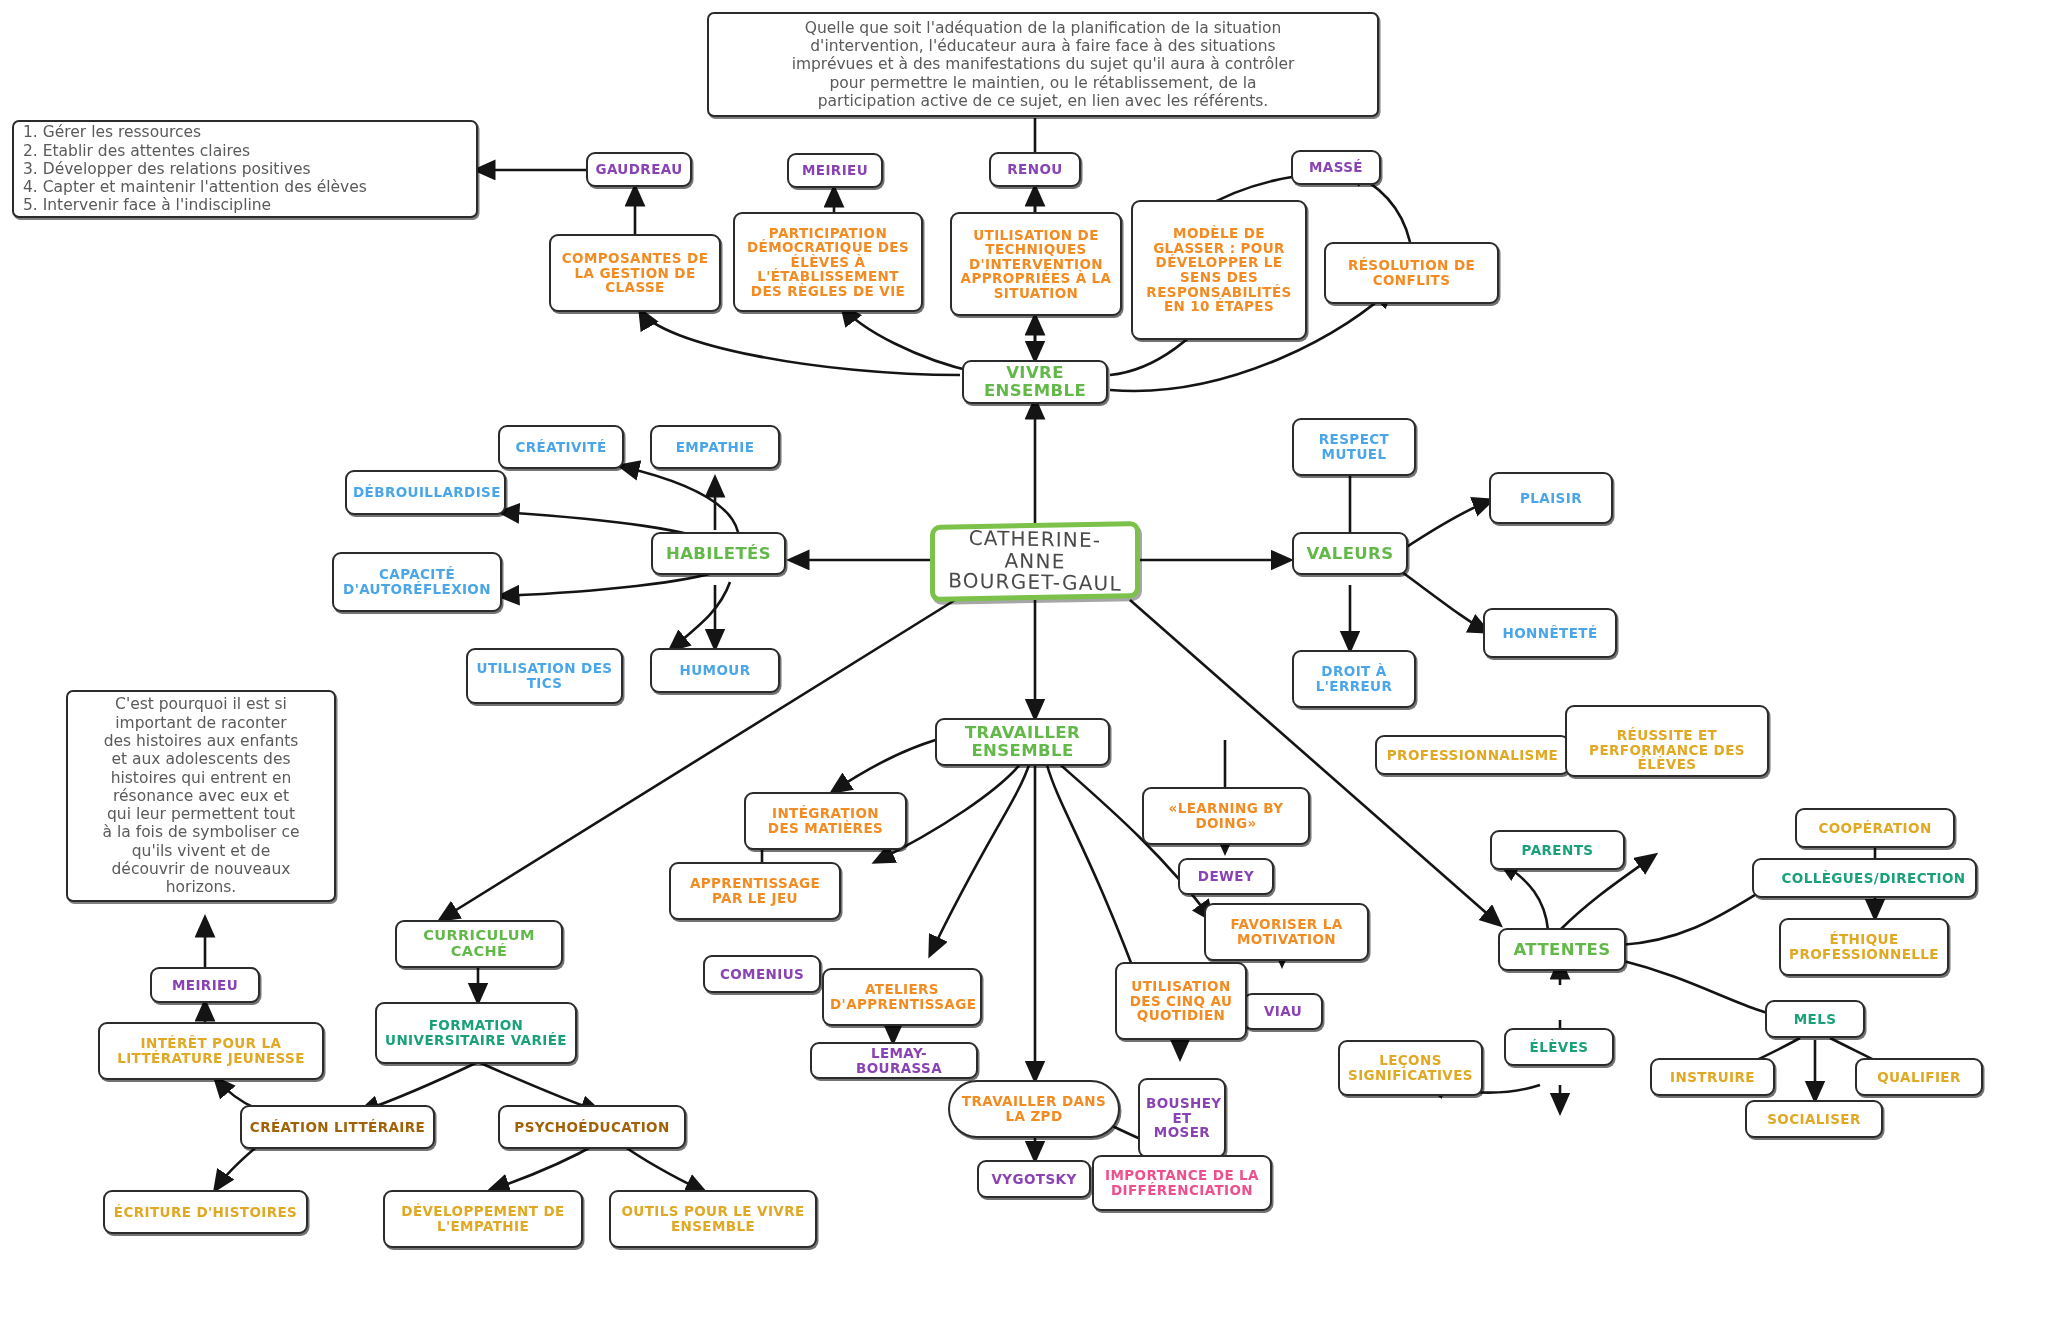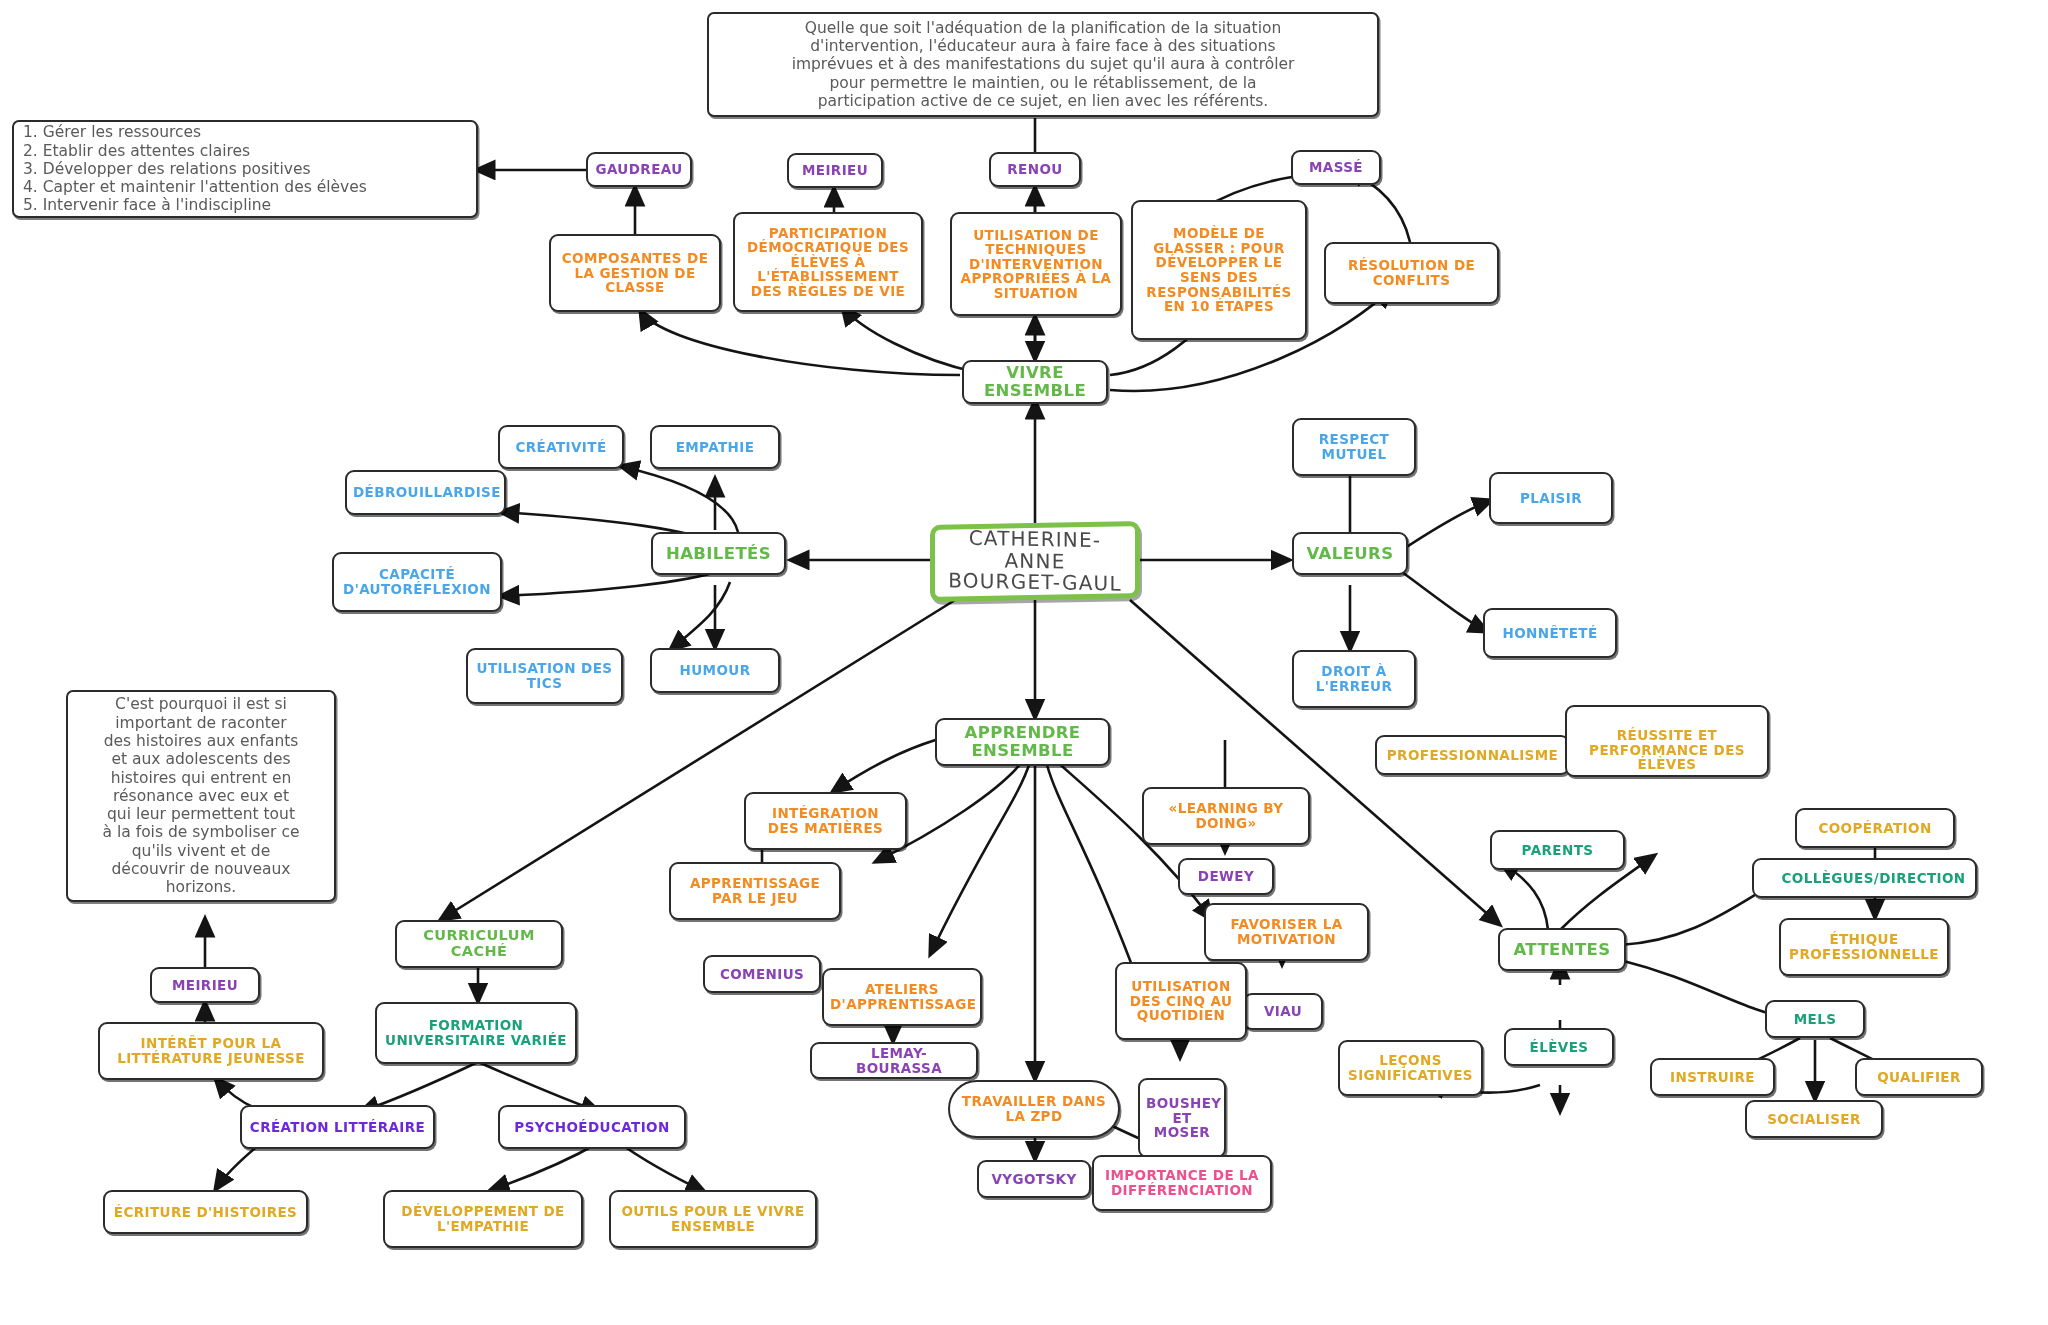--- a/index.html
+++ b/index.html
@@ -27,21 +27,21 @@
   }
   .node span{display:block;width:100%;}
 
   
   .c-green   {color:#63b84a;}
   .c-orange  {color:#f28b22;}
   .c-blue    {color:#4aa6e8;}
   .c-purple  {color:#8a43b5;}
   .c-gold    {color:#e0a823;}
   .c-teal    {color:#1aa179;}
-  .c-mint    {color:#6d28d9;}
+  .c-mint    {color:#a16207;}
   .c-pink    {color:#ee4f8e;}
 
   
   .central{
     border:5px solid #7cc24a;
     border-radius:10px;
     font-weight:normal;
     letter-spacing:1.2px;
     font-size:20px;
     color:#4a4a4a;
@@ -219,21 +219,21 @@
 
   <div class="node c-green fs16" style="left:651px;top:532px;width:135px;height:43px;">
     <span>HABILETÉS</span>
     </div>
 
   <div class="node c-green fs16" style="left:1292px;top:532px;width:116px;height:43px;">
     <span>VALEURS</span>
     </div>
 
   <div class="node c-green fs16" style="left:935px;top:718px;width:175px;height:48px;white-space:pre-line;">
-    <span>APPRENDRE
+    <span>TRAVAILLER
 ENSEMBLE</span></div>
 
   <div class="node c-green fs16" style="left:1498px;top:928px;width:128px;height:43px;">
     <span>ATTENTES</span>
     </div>
 
   <div class="node c-green fs14" style="left:395px;top:920px;width:168px;height:48px;white-space:pre-line;">
     <span>CURRICULUM
 CACHÉ</span></div>
 

